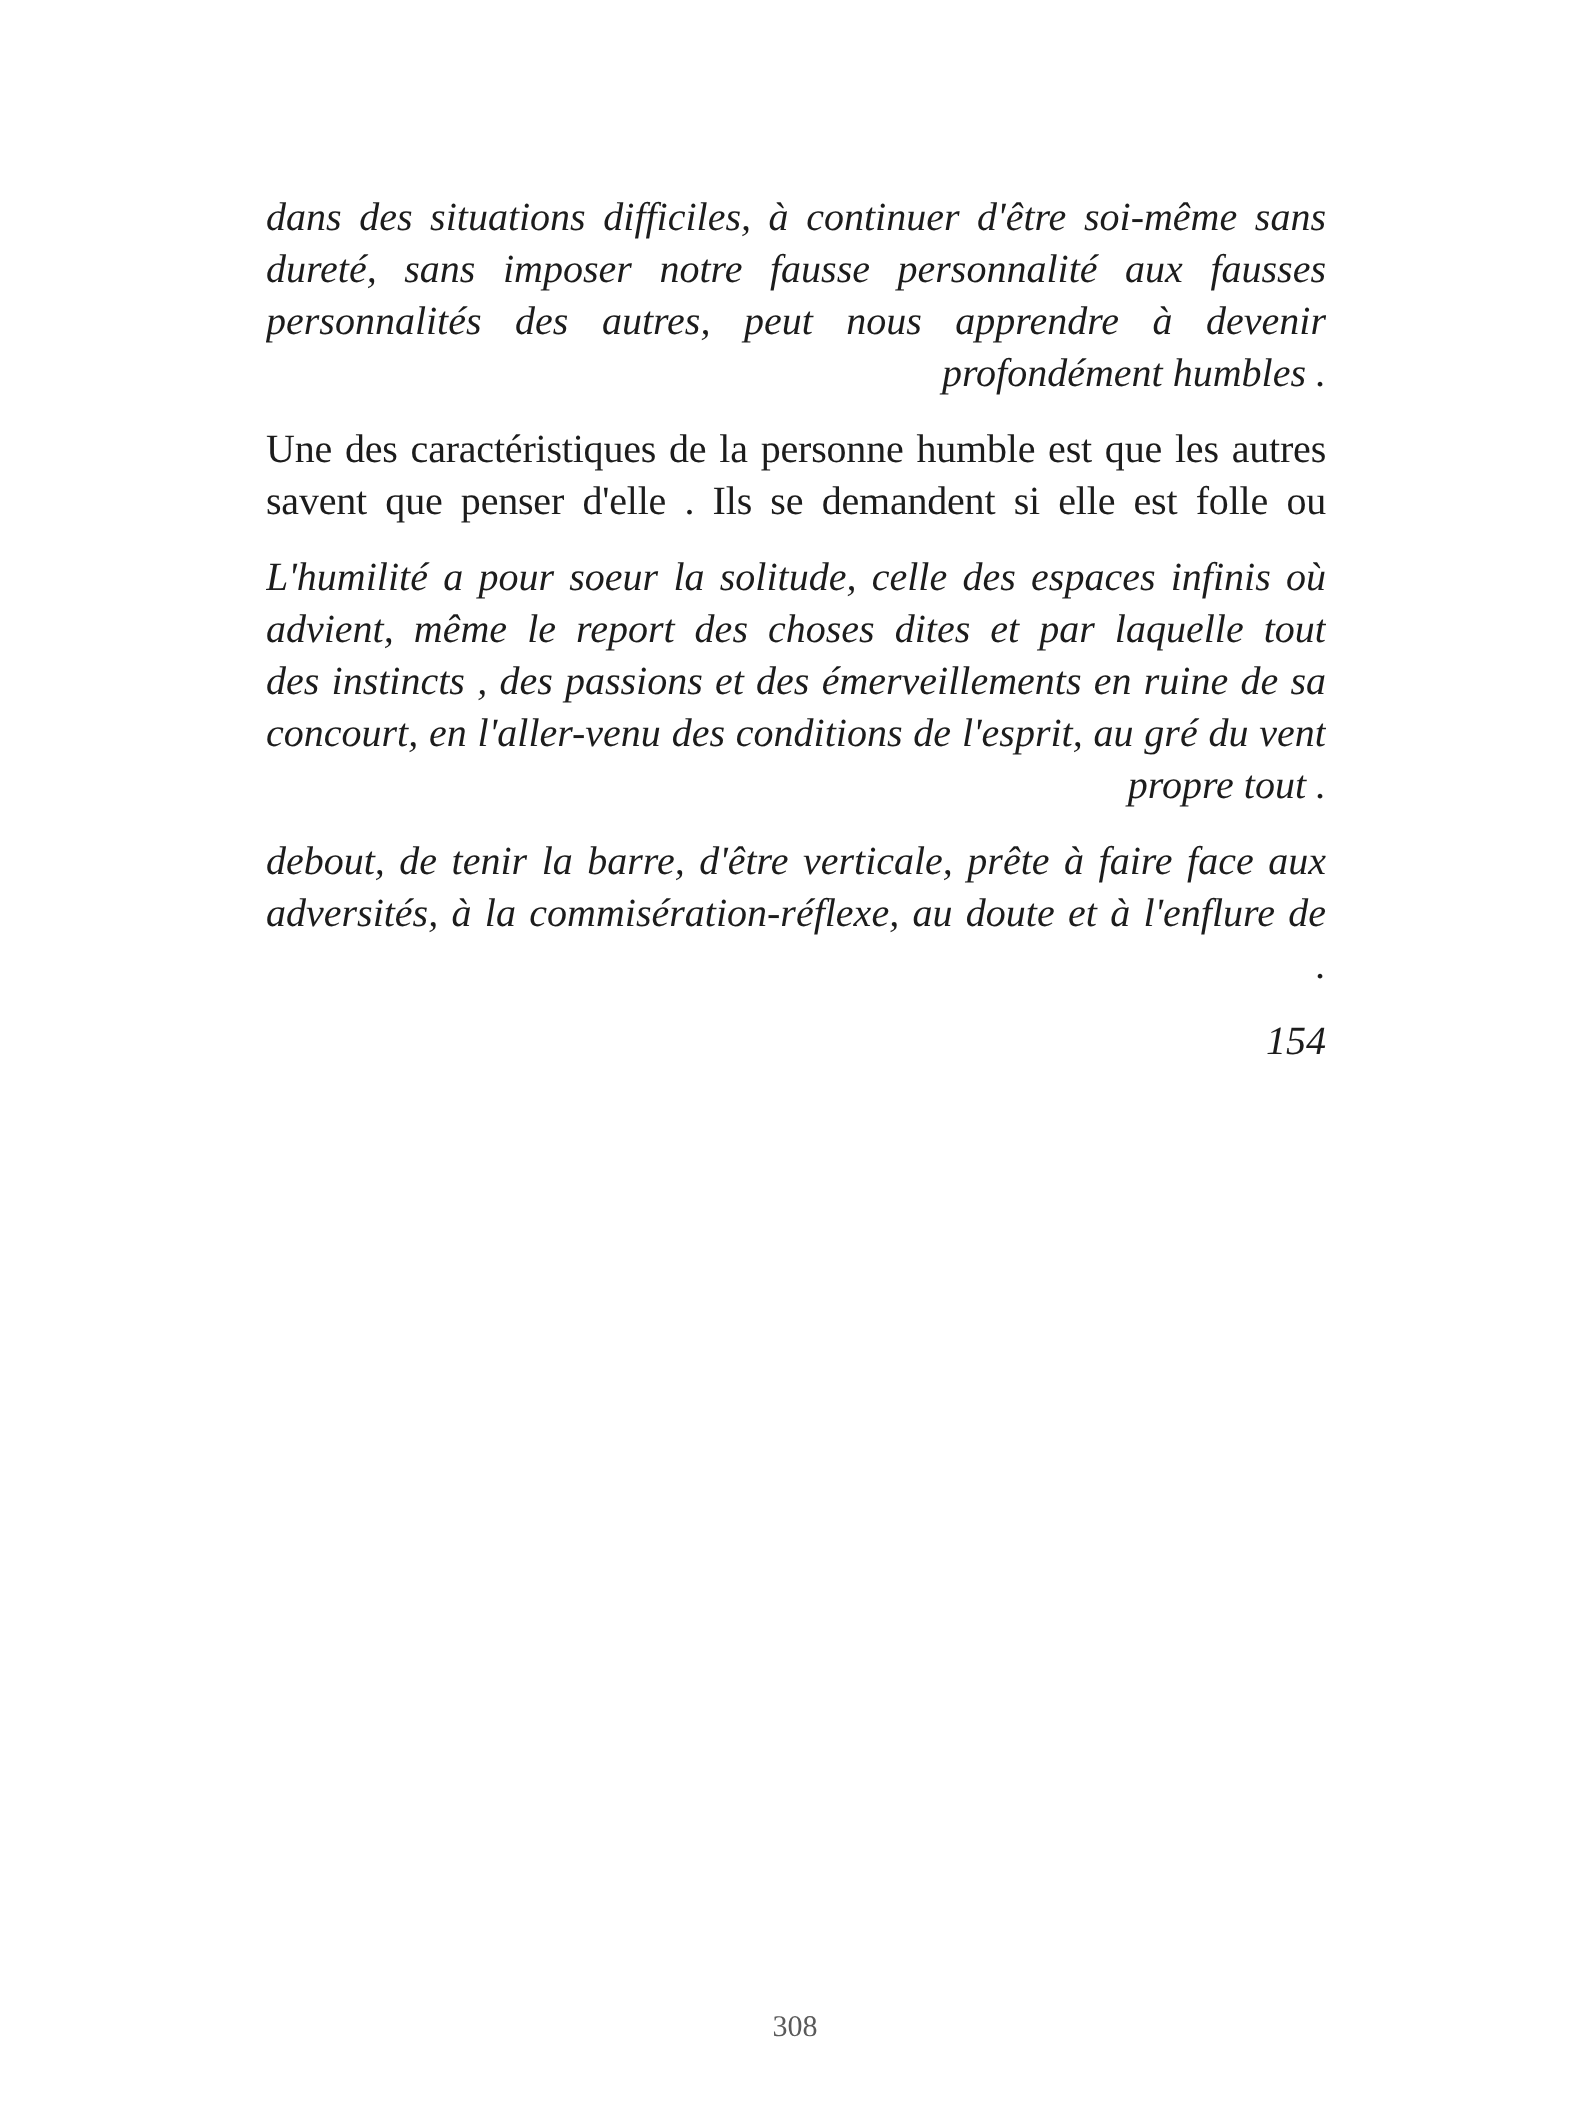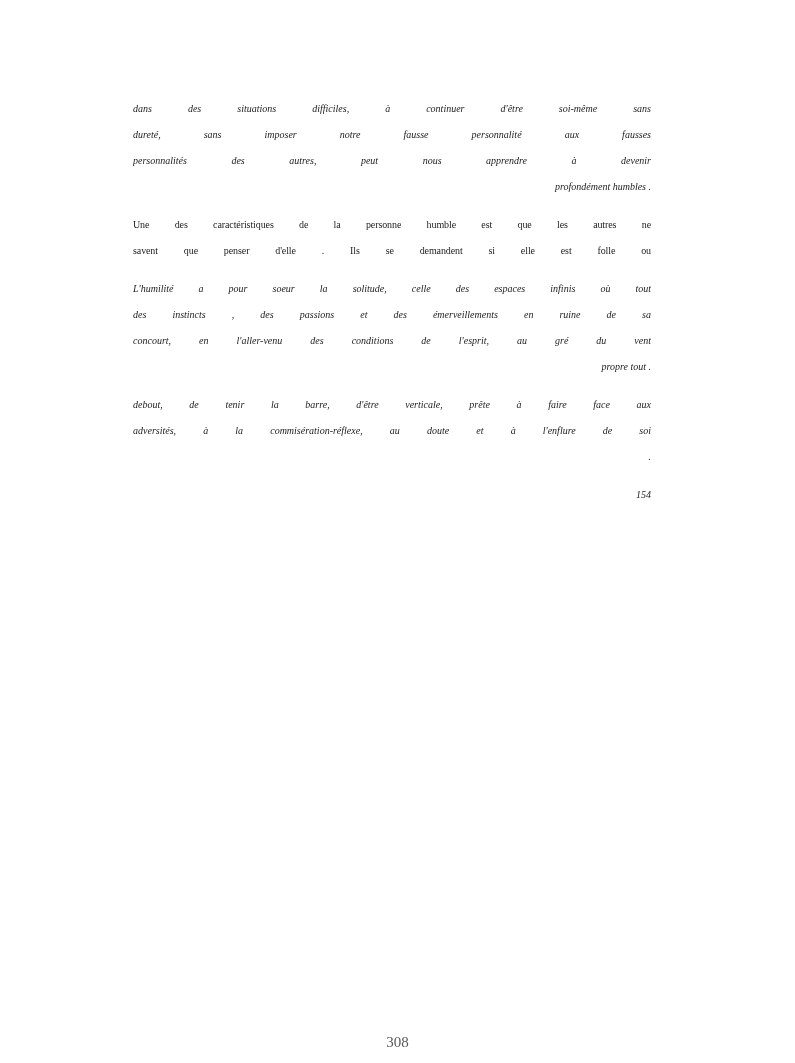--- a/index.html
+++ b/index.html
@@ -20,22 +20,22 @@
     inset: 0;
     background: #ffffff;
   }
   .text-content {
     position: absolute;
     left: 133px;
     top: 96px;
     width: 530px;
   }
   .paragraph {
-    margin: 0 12px 12px 0;
-    font-size: 10px;
+    margin: 0 0 12px 0;
+    font-size: 20px;
     line-height: 26px;
   }
   .paragraph.italic {
     font-style: italic;
   }
   .paragraph.bold {
     font-weight: normal;
     font-style: normal;
     letter-spacing: -0.1px;
   }
@@ -46,21 +46,21 @@
   }
   .line.just {
     text-align: justify;
     text-align-last: justify;
     -moz-text-align-last: justify;
   }
   .footer {
     position: absolute;
     left: 0;
     right: 0;
-    top: 1032px;
+    top: 1004px;
     text-align: center;
     font-size: 15px;
     line-height: 20px;
     color: #5a5a5a;
     font-style: normal;
   }
 </style>
 </head>
 <body>
 
@@ -71,20 +71,21 @@
         <div class="line just">dureté, sans imposer notre fausse personnalité aux fausses</div>
         <div class="line just">personnalités des autres, peut nous apprendre à devenir</div>
         <div class="line">profondément humbles .</div>
       </div>
       <div class="paragraph bold">
         <div class="line just">Une des caractéristiques de la personne humble est que les autres ne</div>
         <div class="line just">savent que penser d'elle . Ils se demandent si elle est folle ou</div>
       </div>
       <div class="paragraph italic">
         <div class="line just">L'humilité a pour soeur la solitude, celle des espaces infinis où tout</div>
+        <div class="line just">advient, même le report des choses dites et par laquelle tout</div>
         <div class="line just">des instincts , des passions et des émerveillements en ruine de sa</div>
         <div class="line just">concourt, en l'aller-venu des conditions de l'esprit, au gré du vent</div>
         <div class="line">propre tout .</div>
       </div>
       <div class="paragraph italic">
         <div class="line just">debout, de tenir la barre, d'être verticale, prête à faire face aux</div>
         <div class="line just">adversités, à la commisération-réflexe, au doute et à l'enflure de soi</div>
         <div class="line">.</div>
       </div>
       <div class="paragraph italic">

